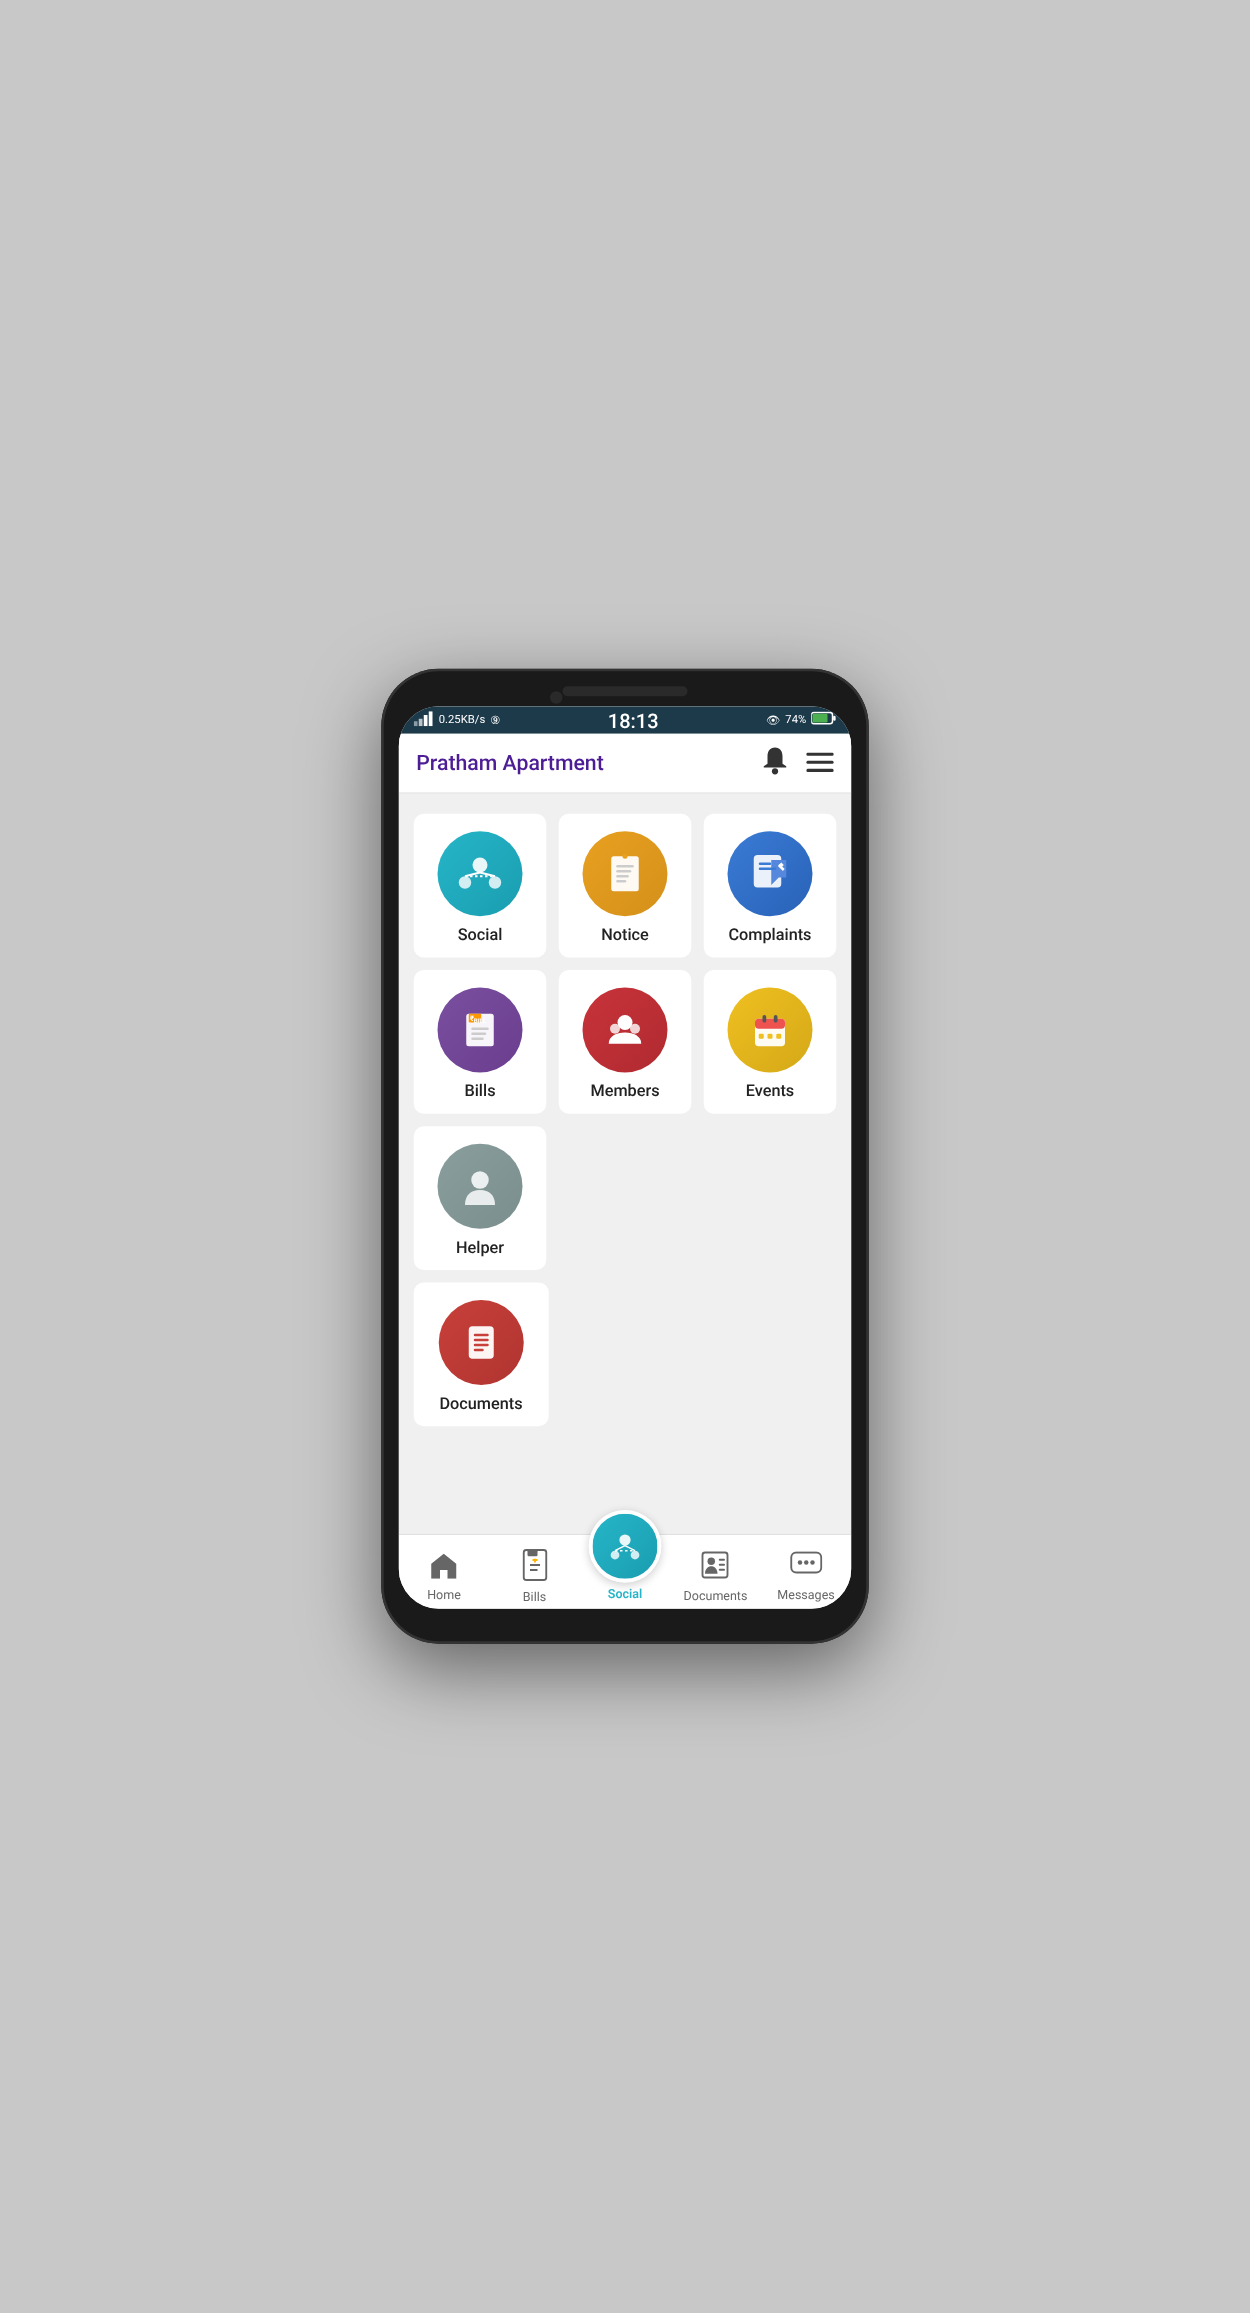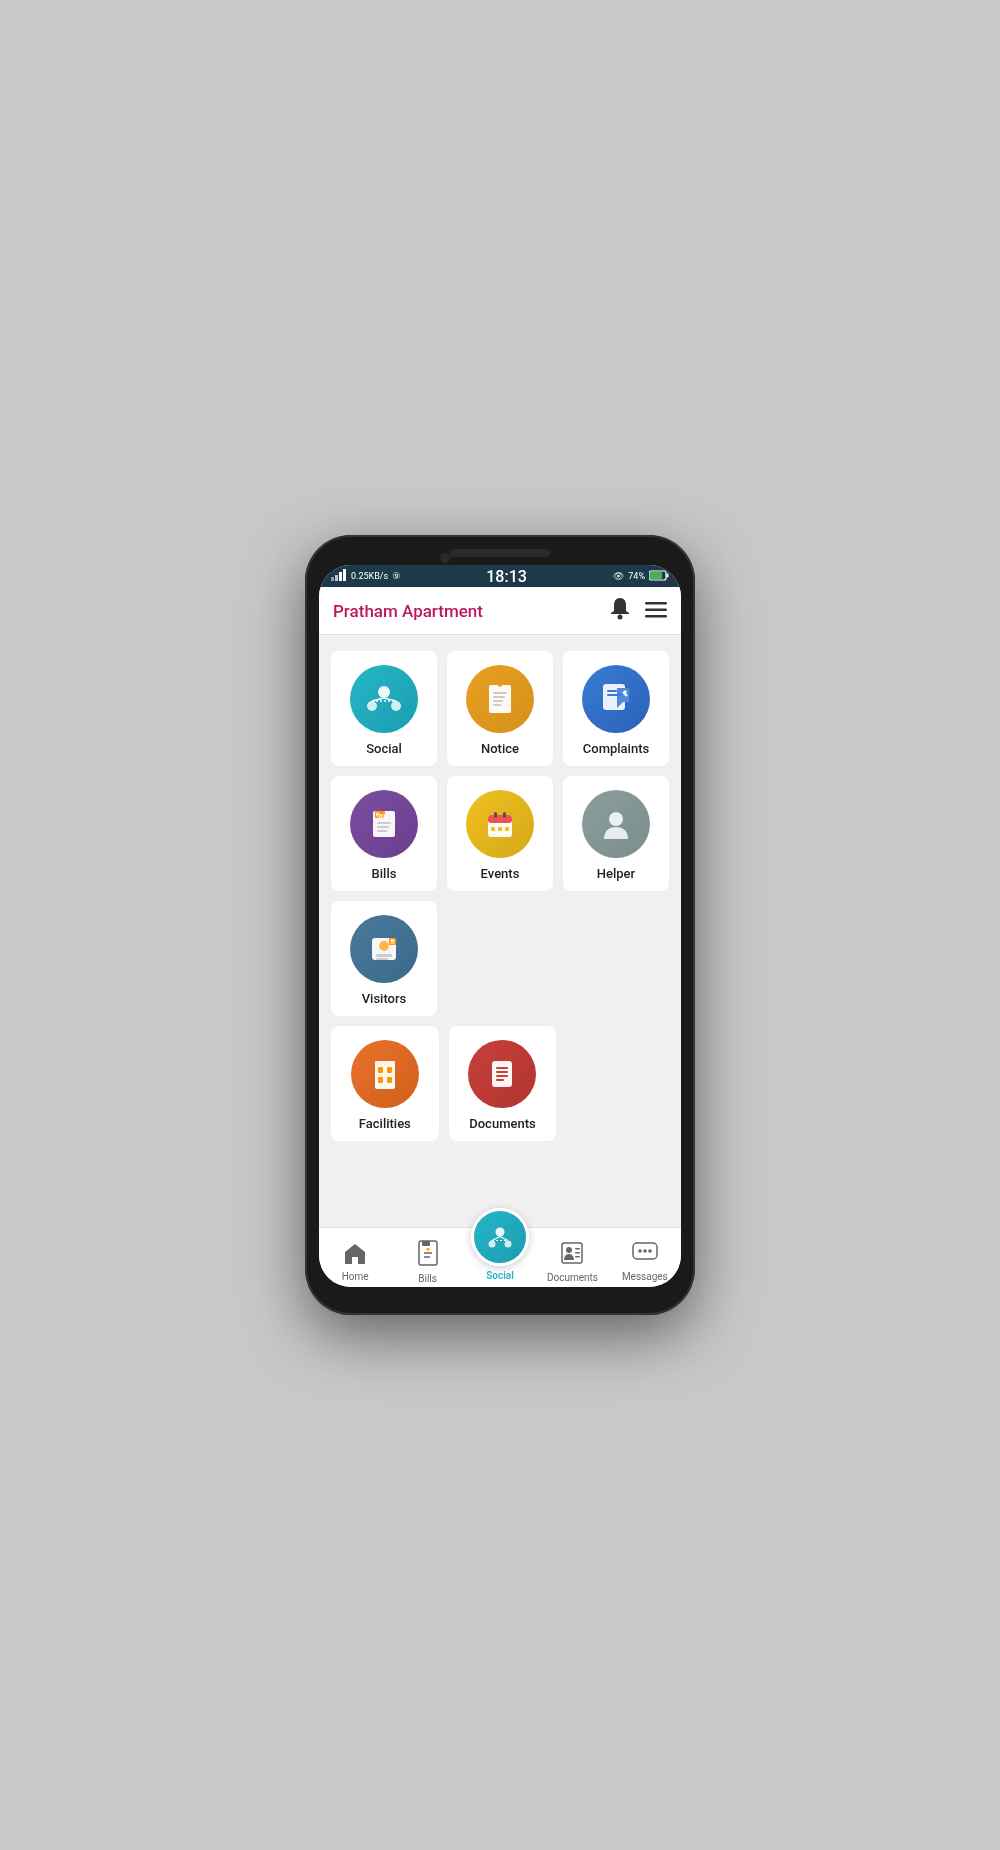--- a/index.html
+++ b/index.html
@@ -77,21 +77,21 @@
       justify-content: space-between;
       align-items: center;
       padding: 10px 14px;
       border-bottom: 1px solid #e0e0e0;
       flex-shrink: 0;
       height: 48px;
     }
     .app-title {
       font-size: 17px;
       font-weight: 500;
-      color: #be185d;
+      color: #4c1d95;
     }
     .header-icons { display: flex; align-items: center; gap: 14px; }
     .bell-icon { font-size: 20px; color: #333; }
     .menu-icon { font-size: 20px; color: #333; line-height: 1; }
 
     
     .main-content {
       flex: 1;
       background: #f0f0f0;
       overflow-y: auto;
@@ -333,20 +333,31 @@
               <text x="11" y="12" font-size="6" fill="white" font-weight="bold">₹</text>
               <rect x="12" y="17" width="14" height="2" rx="1" fill="#ccc"></rect>
               <rect x="12" y="21" width="12" height="2" rx="1" fill="#ccc"></rect>
               <rect x="12" y="25" width="10" height="2" rx="1" fill="#ccc"></rect>
             </svg>
           </div>
           <span class="icon-label">Bills</span>
         </div>
 
 
+        <div class="grid-item">
+          <div class="icon-circle ic-members">
+            <svg width="38" height="38" viewBox="0 0 38 38" fill="none">
+              <circle cx="19" cy="13" r="6" fill="white"></circle>
+              <circle cx="11" cy="18" r="4" fill="white" opacity="0.8"></circle>
+              <circle cx="27" cy="18" r="4" fill="white" opacity="0.8"></circle>
+              <path d="M6 30 C6 24 12 21 19 21 C26 21 32 24 32 30" fill="white"></path>
+            </svg>
+          </div>
+          <span class="icon-label">Members</span>
+        </div>
 
         <div class="grid-item">
           <div class="icon-circle ic-events">
             <svg width="38" height="38" viewBox="0 0 38 38" fill="none">
               <rect x="7" y="10" width="24" height="22" rx="3" fill="white" opacity="0.95"></rect>
               <rect x="7" y="10" width="24" height="8" rx="3" fill="#ef5350"></rect>
               <rect x="13" y="7" width="3" height="6" rx="1.5" fill="#555"></rect>
               <rect x="22" y="7" width="3" height="6" rx="1.5" fill="#555"></rect>
               <rect x="10" y="22" width="4" height="4" rx="1" fill="#f0c020"></rect>
               <rect x="17" y="22" width="4" height="4" rx="1" fill="#f0c020"></rect>
@@ -360,52 +371,25 @@
           <div class="icon-circle ic-helper">
             <svg width="38" height="38" viewBox="0 0 38 38" fill="none">
               <circle cx="19" cy="14" r="7" fill="white" opacity="0.85"></circle>
               <path d="M7 34 C7 26 12 22 19 22 C26 22 31 26 31 34" fill="white" opacity="0.7"></path>
               <path d="M7 34 C7 26 12 22 19 22 C26 22 31 26 31 34" fill="white" opacity="0.4"></path>
             </svg>
           </div>
           <span class="icon-label">Helper</span>
         </div>
 
-        <div class="grid-item">
-          <div class="icon-circle ic-visitors">
-            <svg width="38" height="38" viewBox="0 0 38 38" fill="none">
-              <rect x="7" y="8" width="24" height="22" rx="3" fill="white" opacity="0.95"></rect>
-              <circle cx="19" cy="16" r="5" fill="#ffb74d"></circle>
-              <rect x="11" y="24" width="16" height="3" rx="1" fill="#ccc"></rect>
-              <rect x="11" y="28" width="12" height="2" rx="1" fill="#ccc"></rect>
-              <rect x="24" y="8" width="7" height="7" rx="1" fill="#ff9800"></rect>
-              <rect x="25.5" y="9.5" width="4" height="2" rx="0.5" fill="white"></rect>
-              <rect x="25.5" y="12.5" width="4" height="1" rx="0.5" fill="white"></rect>
-            </svg>
-          </div>
-          <span class="icon-label">Visitors</span>
-        </div>
 
       </div>
 
       <div class="grid-last-row">
 
-        <div class="grid-item">
-          <div class="icon-circle ic-facilities">
-            <svg width="38" height="38" viewBox="0 0 38 38" fill="none">
-              <rect x="9" y="8" width="20" height="26" rx="2" fill="white" opacity="0.95"></rect>
-              <rect x="12" y="12" width="5" height="6" rx="1" fill="#ff9800"></rect>
-              <rect x="21" y="12" width="5" height="6" rx="1" fill="#ff9800"></rect>
-              <rect x="12" y="22" width="5" height="6" rx="1" fill="#ff9800"></rect>
-              <rect x="21" y="22" width="5" height="6" rx="1" fill="#ff9800"></rect>
-              <rect x="9" y="6" width="20" height="4" rx="1" fill="#fff3e0"></rect>
-            </svg>
-          </div>
-          <span class="icon-label">Facilities</span>
-        </div>
 
         <div class="grid-item">
           <div class="icon-circle ic-documents">
             <svg width="38" height="38" viewBox="0 0 38 38" fill="none">
               <rect x="9" y="6" width="20" height="26" rx="3" fill="white" opacity="0.95"></rect>
               <rect x="13" y="12" width="12" height="2" rx="1" fill="#c8403a"></rect>
               <rect x="13" y="16" width="12" height="2" rx="1" fill="#c8403a"></rect>
               <rect x="13" y="20" width="12" height="2" rx="1" fill="#c8403a"></rect>
               <rect x="13" y="24" width="8" height="2" rx="1" fill="#c8403a"></rect>
             </svg>

